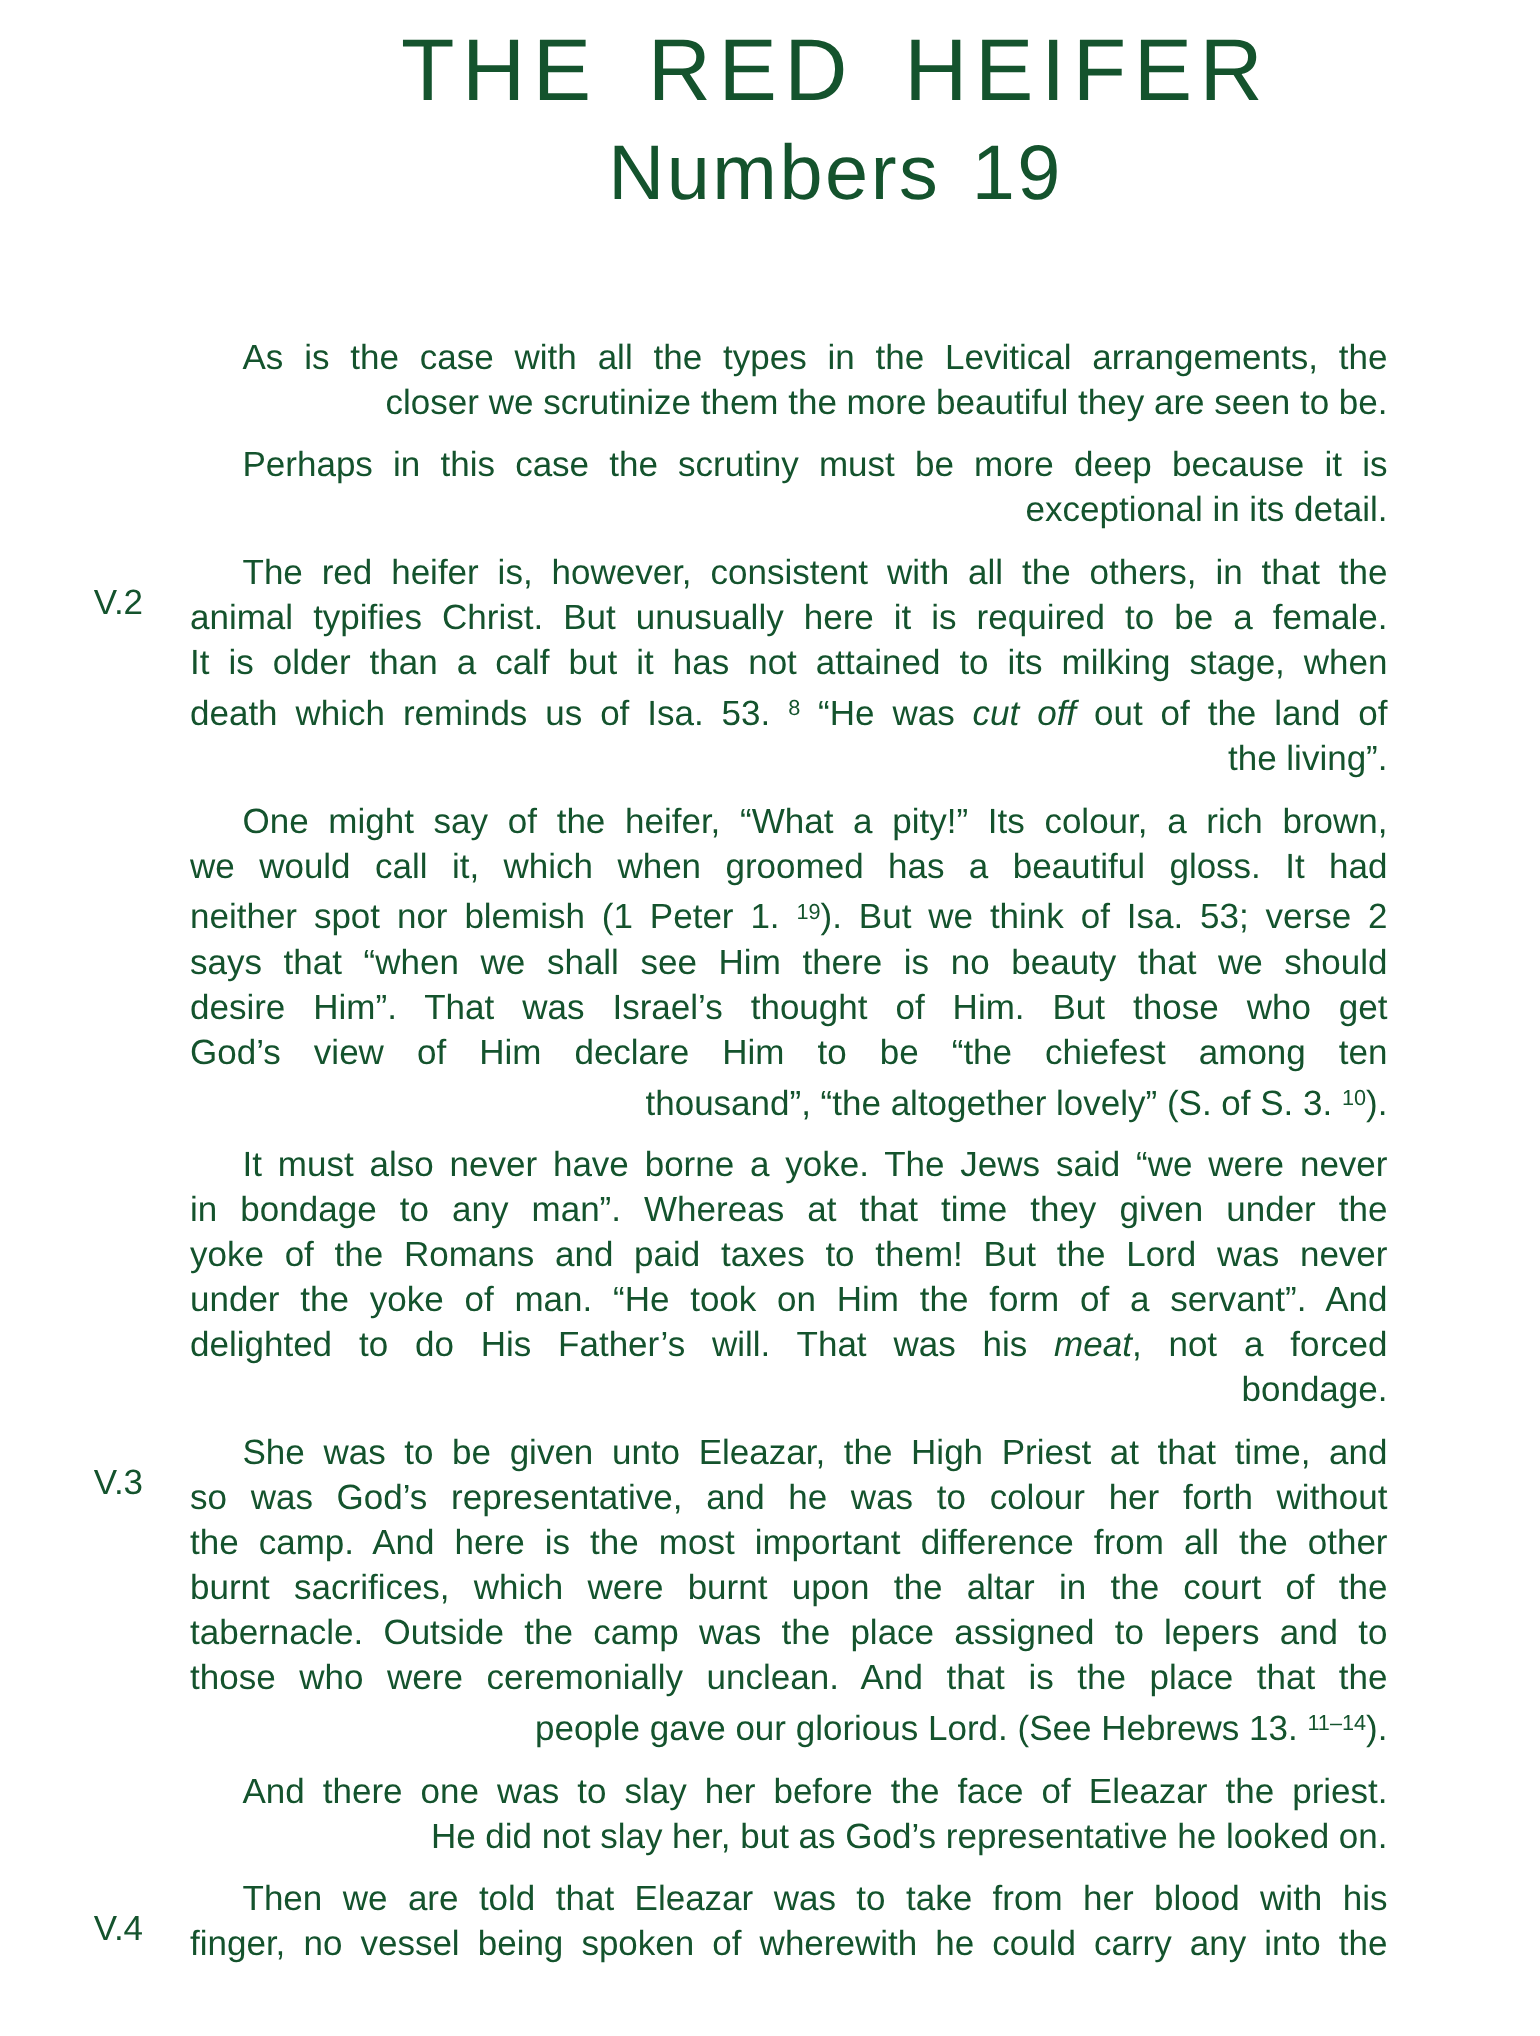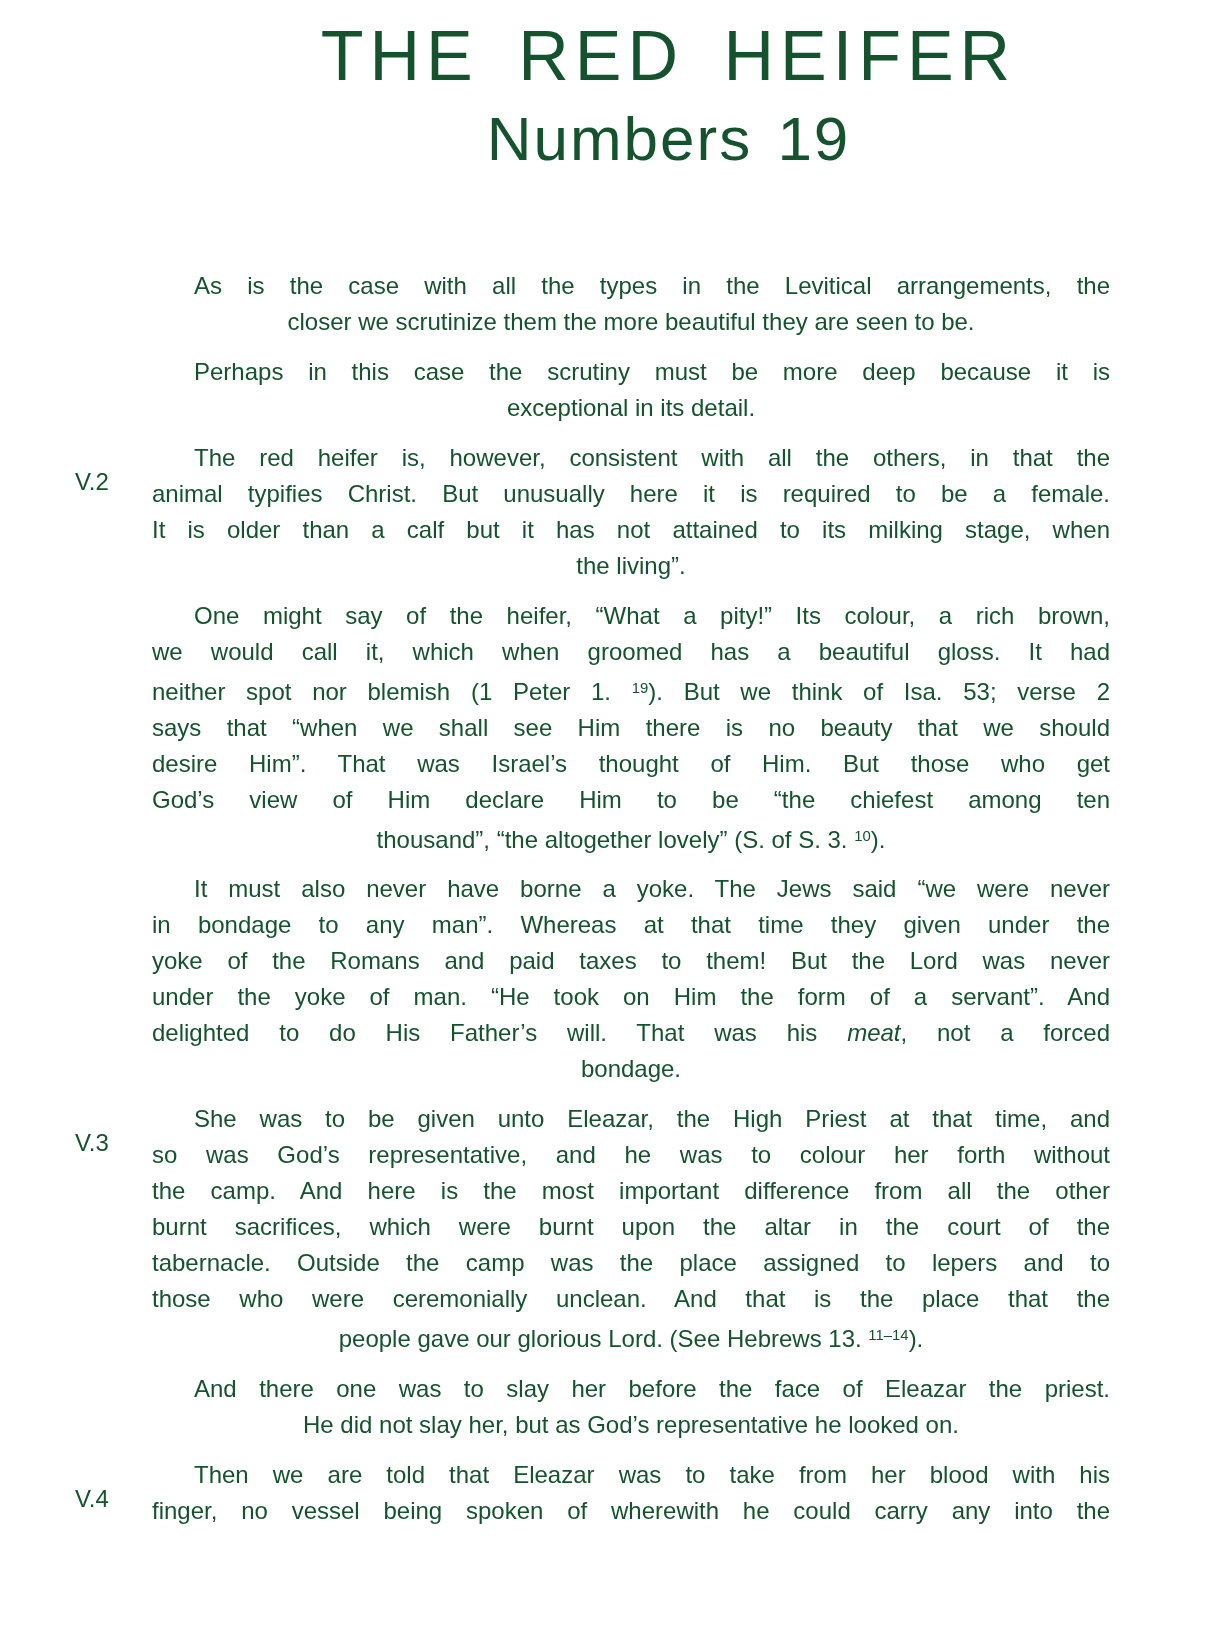--- a/index.html
+++ b/index.html
@@ -39,30 +39,30 @@
     line-height: 50px;
     font-weight: 400;
     letter-spacing: 2px;
     word-spacing: 6px;
   }
   .body-text {
     position: absolute;
     left: 152px;
     top: 268px;
     width: 958px;
-    font-size: 24px;
+    font-size: 28px;
     line-height: 36px;
   }
   .para {
     position: relative;
     margin: 0 0 14px 0;
   }
   .para:last-child { margin-bottom: 0; }
   .line {
-    text-align: center;
+    text-align: right;
   }
   .line.j {
     text-align: justify;
     text-align-last: justify;
     text-justify: inter-word;
   }
   .line.first {
     text-indent: 42px;
   }
   .verse {
@@ -95,20 +95,21 @@
       </div>
       <div class="para">
         <div class="line j first"><span>Perhaps in this case the scrutiny must be more deep because it is</span></div>
         <div class="line"><span>exceptional in its detail.</span></div>
       </div>
       <div class="para">
         <span class="verse">V.2</span>
         <div class="line j first"><span>The red heifer is, however, consistent with all the others, in that the</span></div>
         <div class="line j"><span>animal typifies Christ. But unusually here it is required to be a female.</span></div>
         <div class="line j"><span>It is older than a calf but it has not attained to its milking stage, when</span></div>
+        <div class="line j"><span>death which reminds us of Isa. 53. </span><span class="sup">8</span><span> “He was </span><span class="italic">cut off</span><span> out of the land of</span></div>
         <div class="line"><span>the living”.</span></div>
       </div>
       <div class="para">
         <div class="line j first"><span>One might say of the heifer, “What a pity!” Its colour, a rich brown,</span></div>
         <div class="line j"><span>we would call it, which when groomed has a beautiful gloss. It had</span></div>
         <div class="line j"><span>neither spot nor blemish (1 Peter 1. </span><span class="sup">19</span><span>). But we think of Isa. 53; verse 2</span></div>
         <div class="line j"><span>says that “when we shall see Him there is no beauty that we should</span></div>
         <div class="line j"><span>desire Him”. That was Israel’s thought of Him. But those who get</span></div>
         <div class="line j"><span>God’s view of Him declare Him to be “the chiefest among ten</span></div>
         <div class="line"><span>thousand”, “the altogether lovely” (S. of S. 3. </span><span class="sup">10</span><span>).</span></div>

